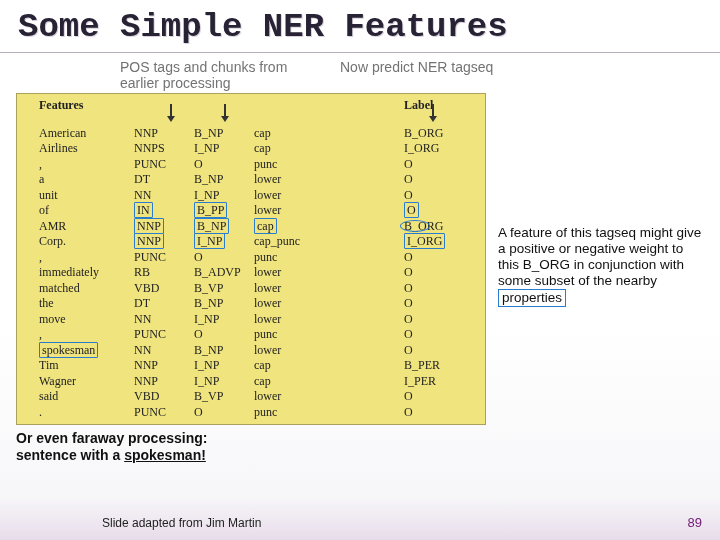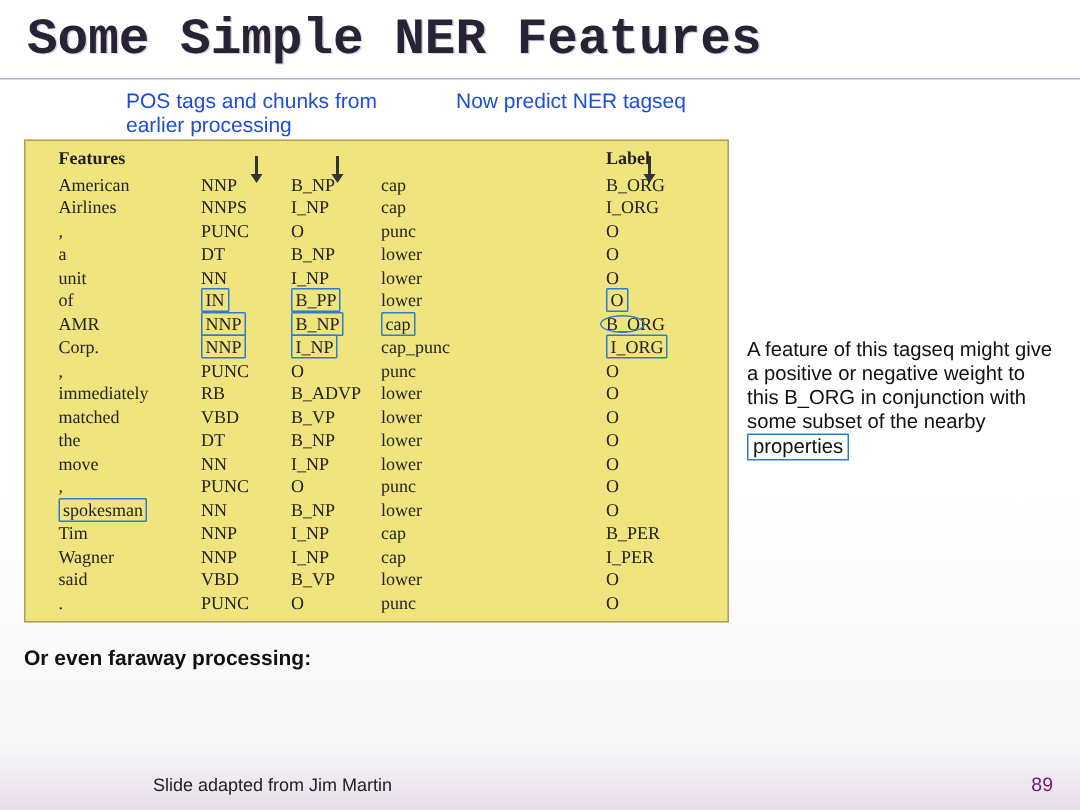--- a/index.html
+++ b/index.html
@@ -14,22 +14,22 @@
     font-weight: bold;
     font-size: 34px;
     color: #272234;
     padding: 8px 18px 2px 18px;
     text-shadow: 1px 1px 0 #d8d0dc;
   }
   .rule { height: 1px; background: #b8b0c0; margin: 4px 0 6px 0; }
 
   .anno-top {
     display: flex; gap: 40px;
-    font-size: 14px; color: #1d4ed8;
-    padding-left: 84px;
+    font-size: 14px; color: #737373;
+    padding-left: 120px;
   }
   .anno-top .left { width: 180px; }
   .anno-top .right { width: 220px; }
 
   .arrow-down {
     display: inline-block; width: 2px; height: 14px; background: #333;
     position: relative; margin: 0 12px;
   }
   .arrow-down::after {
     content: ""; position: absolute; bottom: -4px; left: -3px;
@@ -46,21 +46,21 @@
     padding: 4px 0 4px 0;
     font-family: "Times New Roman", serif;
     font-size: 12px; color: #222;
   }
   .thead, .trow {
     display: grid;
     grid-template-columns: 95px 60px 60px 80px 70px 60px;
     padding: 0 6px 0 22px;
     line-height: 15.5px;
   }
-  .thead { font-weight: bold; margin-bottom: 2px; }
+  .thead { font-weight: bold; margin-bottom: 12px; }
   .col-gap { } 
   .trow span { white-space: nowrap; }
 
   .box-highlight {
     border: 1px solid #2a7ccf;
     padding: 0 2px;
     border-radius: 1px;
   }
 
   .side-note {
@@ -294,16 +294,19 @@
     </div>
 </div>
 
 <div class="side-note">
   <span>A feature of this tagseq might give a positive or negative weight to this B_ORG in conjunction with some subset of the nearby</span>
   <span class="boxed-line">properties</span>
 </div>
 
 <div class="bottom-note">
   <div>Or even faraway processing:</div>
+  <div>
+    <span>sentence with a </span><span class="ul">spokesman!</span>
+  </div>
 </div>
 
 <div class="credit">Slide adapted from Jim Martin</div>
 <div class="pagenum">89</div>
 
 </body></html>

